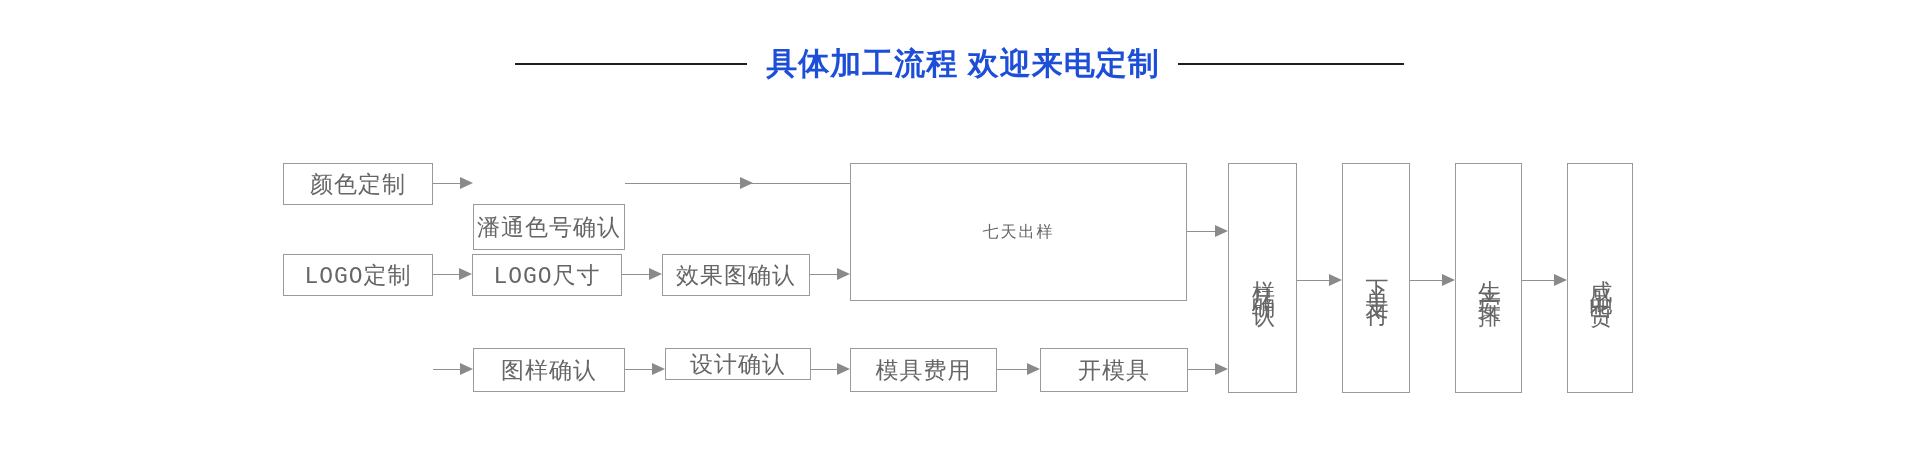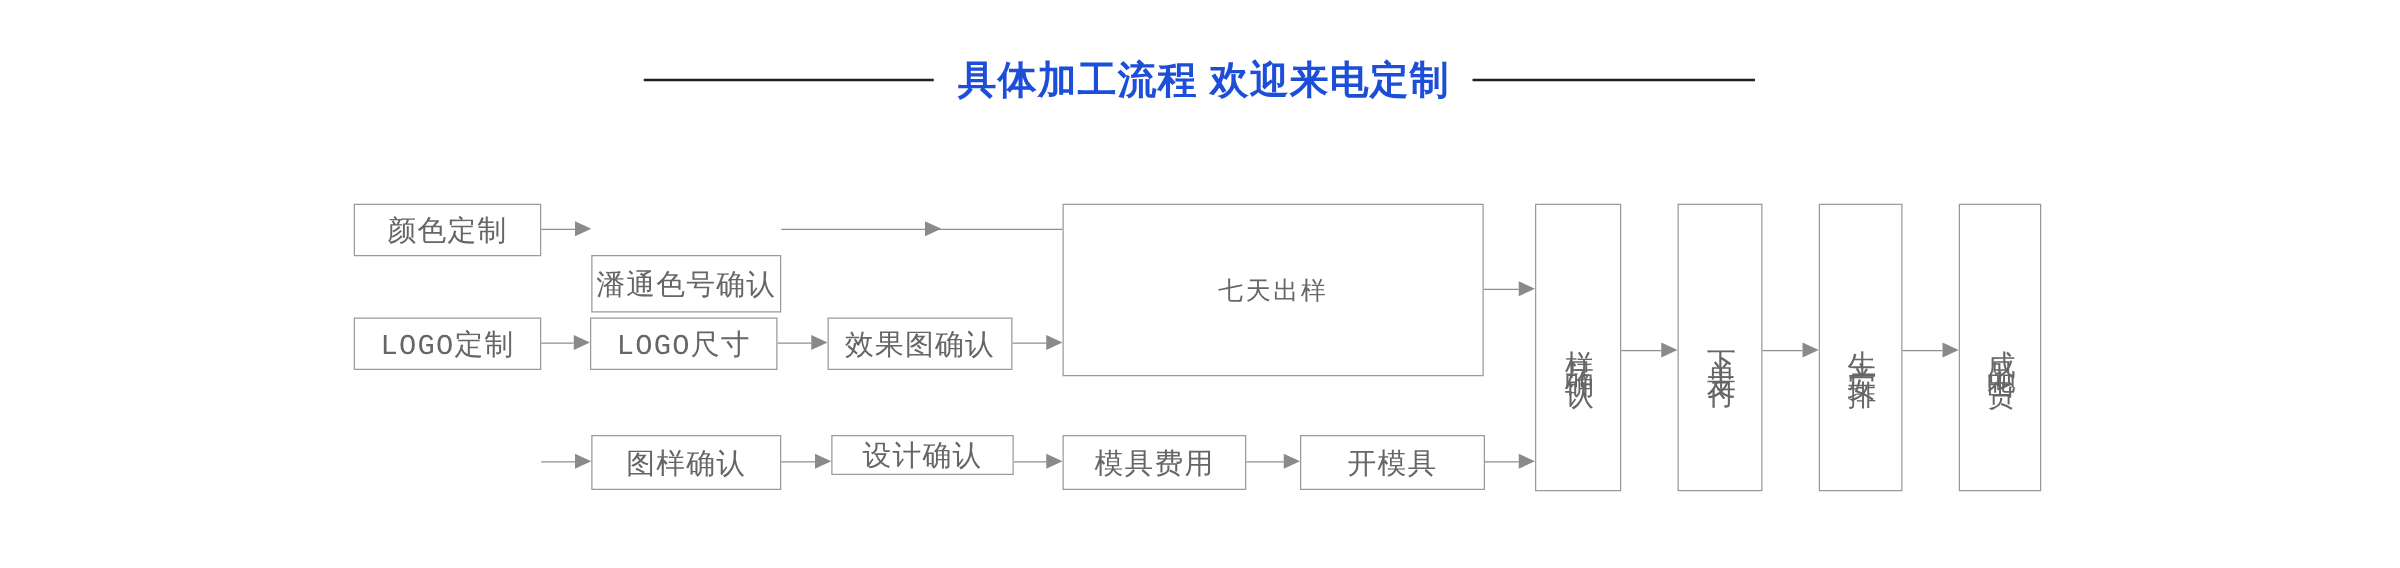--- a/index.html
+++ b/index.html
@@ -39,21 +39,21 @@
     background: #ffffff;
     color: #666666;
     font-size: 23px;
     letter-spacing: 1px;
     display: flex;
     align-items: center;
     justify-content: center;
     white-space: nowrap;
     font-family: Liberation Mono, monospace;
   }
-  .node.big { font-size: 20px; letter-spacing: 2px; }
+  .node.big { font-size: 16px; letter-spacing: 2px; }
   .node.vert {
     writing-mode: vertical-rl;
     text-orientation: upright;
     letter-spacing: 8px;
   }
   
   .hline {
     position: absolute;
     height: 1px;
     background: #909090;

